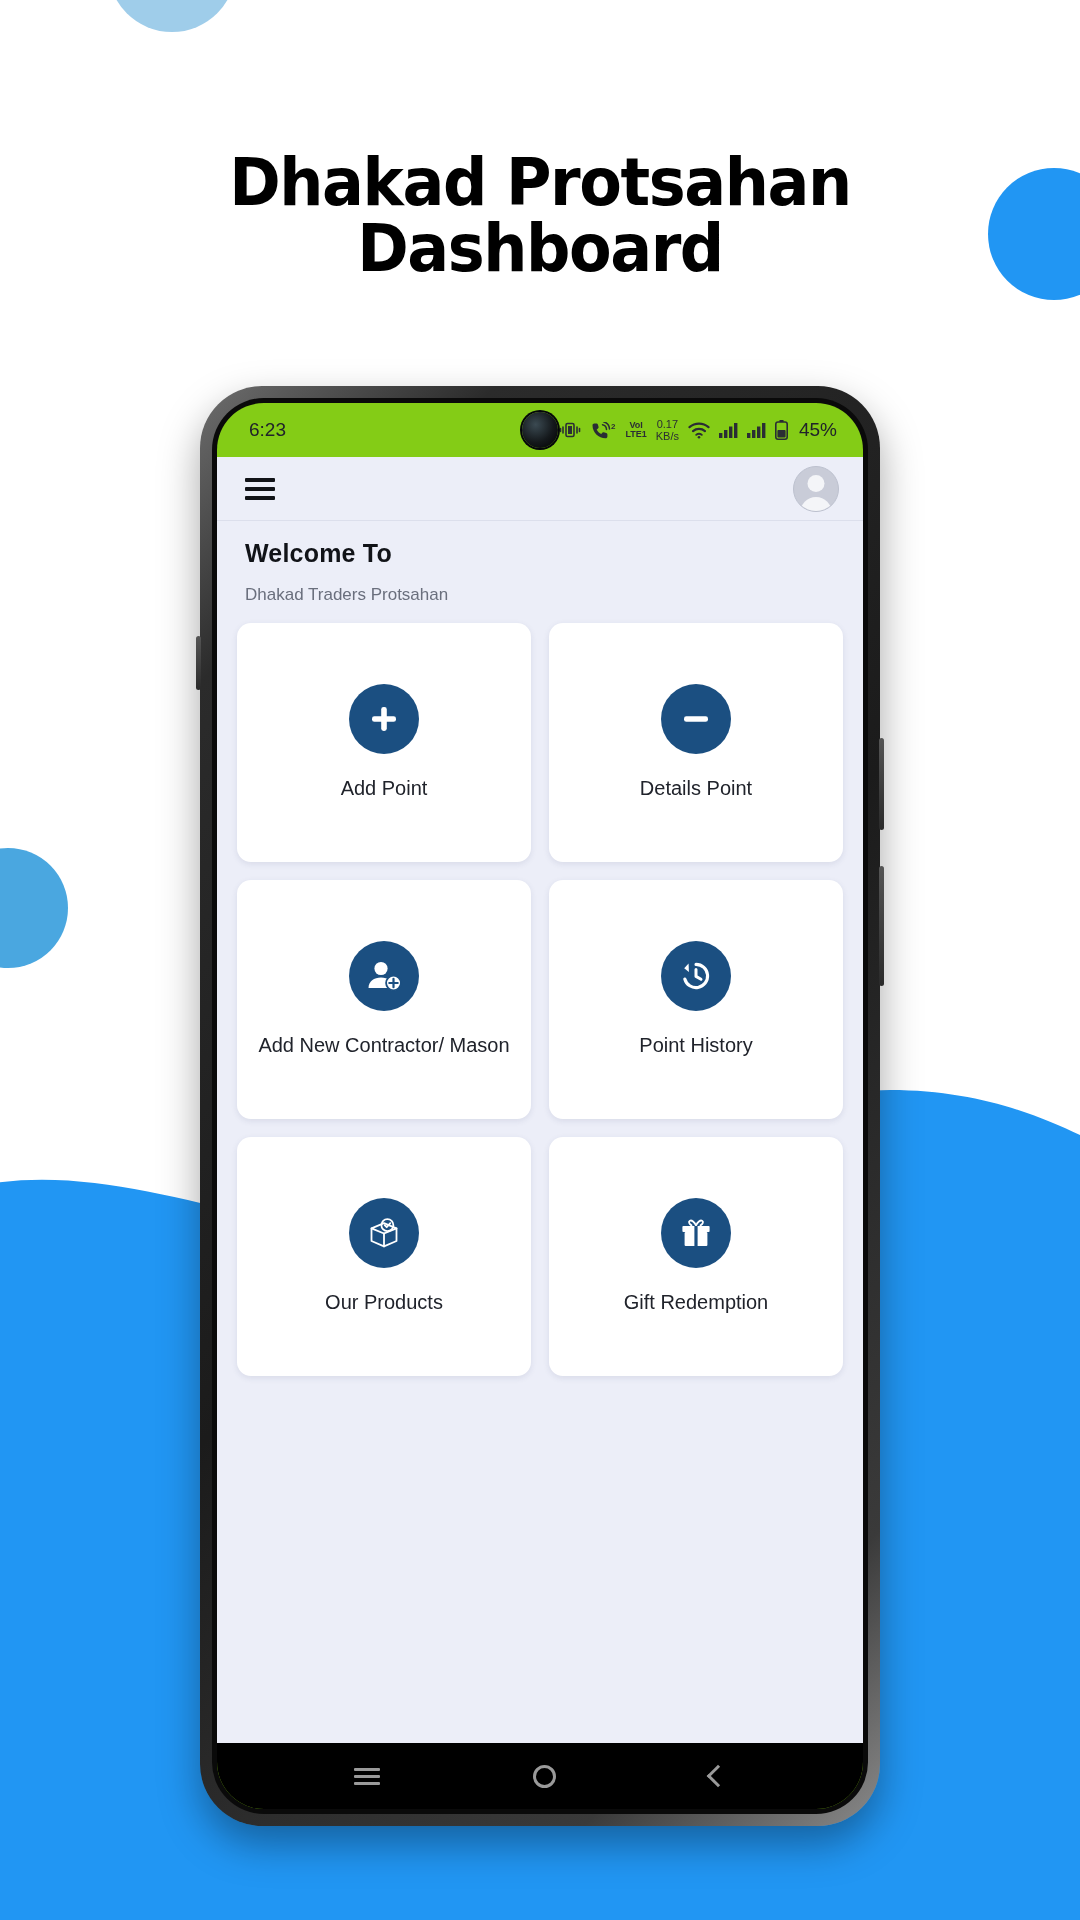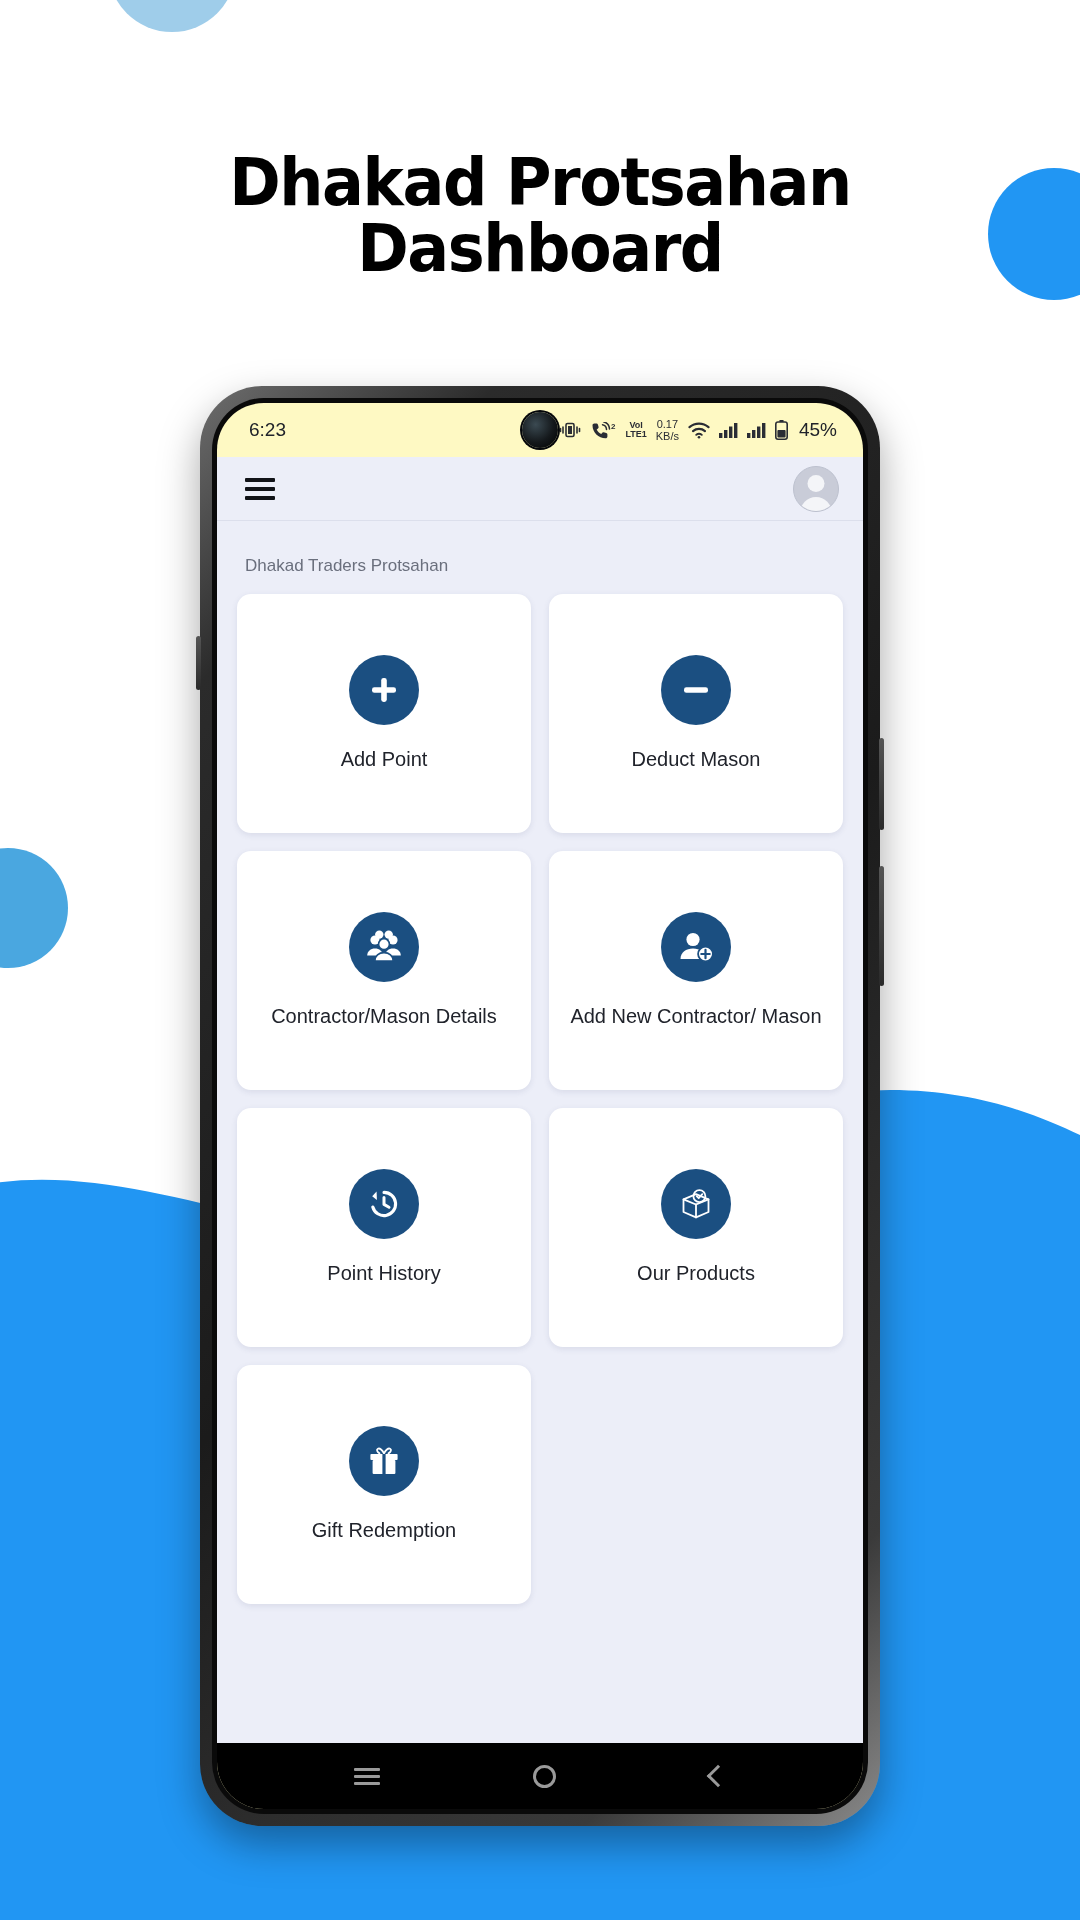--- a/index.html
+++ b/index.html
@@ -67,21 +67,21 @@
   }
   .phone-inner {
     position:absolute; left:12px; top:12px; right:12px; bottom:12px;
     border-radius:52px;
     background:#0a0a0a;
     overflow:hidden;
   }
   .phone-screen {
     position:absolute; left:5px; top:5px; right:5px; bottom:5px;
     border-radius:47px;
-    background:#fef9c3;
+    background:#84cc16;
     overflow:hidden;
     display:flex; flex-direction:column;
   }
 
   
   .btn-side {
     position:absolute; right:-4px; width:5px; border-radius:3px;
     background:linear-gradient(180deg,#555,#2a2a2a);
   }
   .btn-power { top:352px; height:92px; }
@@ -317,20 +317,21 @@
           <span></span>
           <span></span>
         </div>
         <div class="avatar">
           <div class="head"></div>
           <div class="body"></div>
         </div>
       </div>
 
       <div class="welcome">
+        <div class="welcome-title">Welcome To</div>
         <div class="welcome-sub">Dhakad Traders Protsahan</div>
       </div>
 
       <div class="grid-wrap">
         <div class="grid">
 
           <div class="card">
             <div class="card-icon">
               <svg width="36" height="36" viewBox="0 0 36 36">
                 <rect x="15.2" y="6" width="5.6" height="24" rx="2.4" fill="#fff"></rect>
@@ -339,38 +340,23 @@
             </div>
             <div class="card-label">Add Point</div>
           </div>
 
           <div class="card">
             <div class="card-icon">
               <svg width="36" height="36" viewBox="0 0 36 36">
                 <rect x="6" y="15.2" width="24" height="5.6" rx="2.4" fill="#fff"></rect>
               </svg>
             </div>
-            <div class="card-label">Deduct Mason</div>
-          </div>
-
-          <div class="card">
-            <div class="card-icon">
-              <svg width="40" height="34" viewBox="0 0 40 34">
-                <circle cx="11" cy="10" r="4.6" fill="#fff"></circle>
-                <path d="M3.2 25.5c0-4.3 3.5-7 7.8-7s7.8 2.7 7.8 7z" fill="#fff"></path>
-                <circle cx="29" cy="10" r="4.6" fill="#fff"></circle>
-                <path d="M21.2 25.5c0-4.3 3.5-7 7.8-7s7.8 2.7 7.8 7z" fill="#fff"></path>
-                <circle cx="15.3" cy="4.6" r="4.2" fill="#fff"></circle>
-                <circle cx="24.7" cy="4.6" r="4.2" fill="#fff"></circle>
-                <circle cx="20" cy="14.2" r="5.4" fill="#fff" stroke="#1b4f81" stroke-width="1.6"></circle>
-                <path d="M10.8 31c0-5.1 4.1-8.4 9.2-8.4s9.2 3.3 9.2 8.4z" fill="#fff" stroke="#1b4f81" stroke-width="1.6"></path>
-              </svg>
-            </div>
-            <div class="card-label">Contractor/Mason Details</div>
-          </div>
+            <div class="card-label">Details Point</div>
+          </div>
+
 
           <div class="card">
             <div class="card-icon">
               <svg width="38" height="34" viewBox="0 0 38 34">
                 <circle cx="16" cy="9.5" r="6.6" fill="#fff"></circle>
                 <path d="M3.5 29c0-6.4 5.6-10.4 12.5-10.4S28.5 22.6 28.5 29z" fill="#fff"></path>
                 <circle cx="28.5" cy="24" r="7.4" fill="#fff" stroke="#1b4f81" stroke-width="1.8"></circle>
                 <path d="M28.5 19.8v8.4 M24.3 24h8.4" stroke="#1b4f81" stroke-width="2.2" stroke-linecap="round"></path>
               </svg>
             </div>

